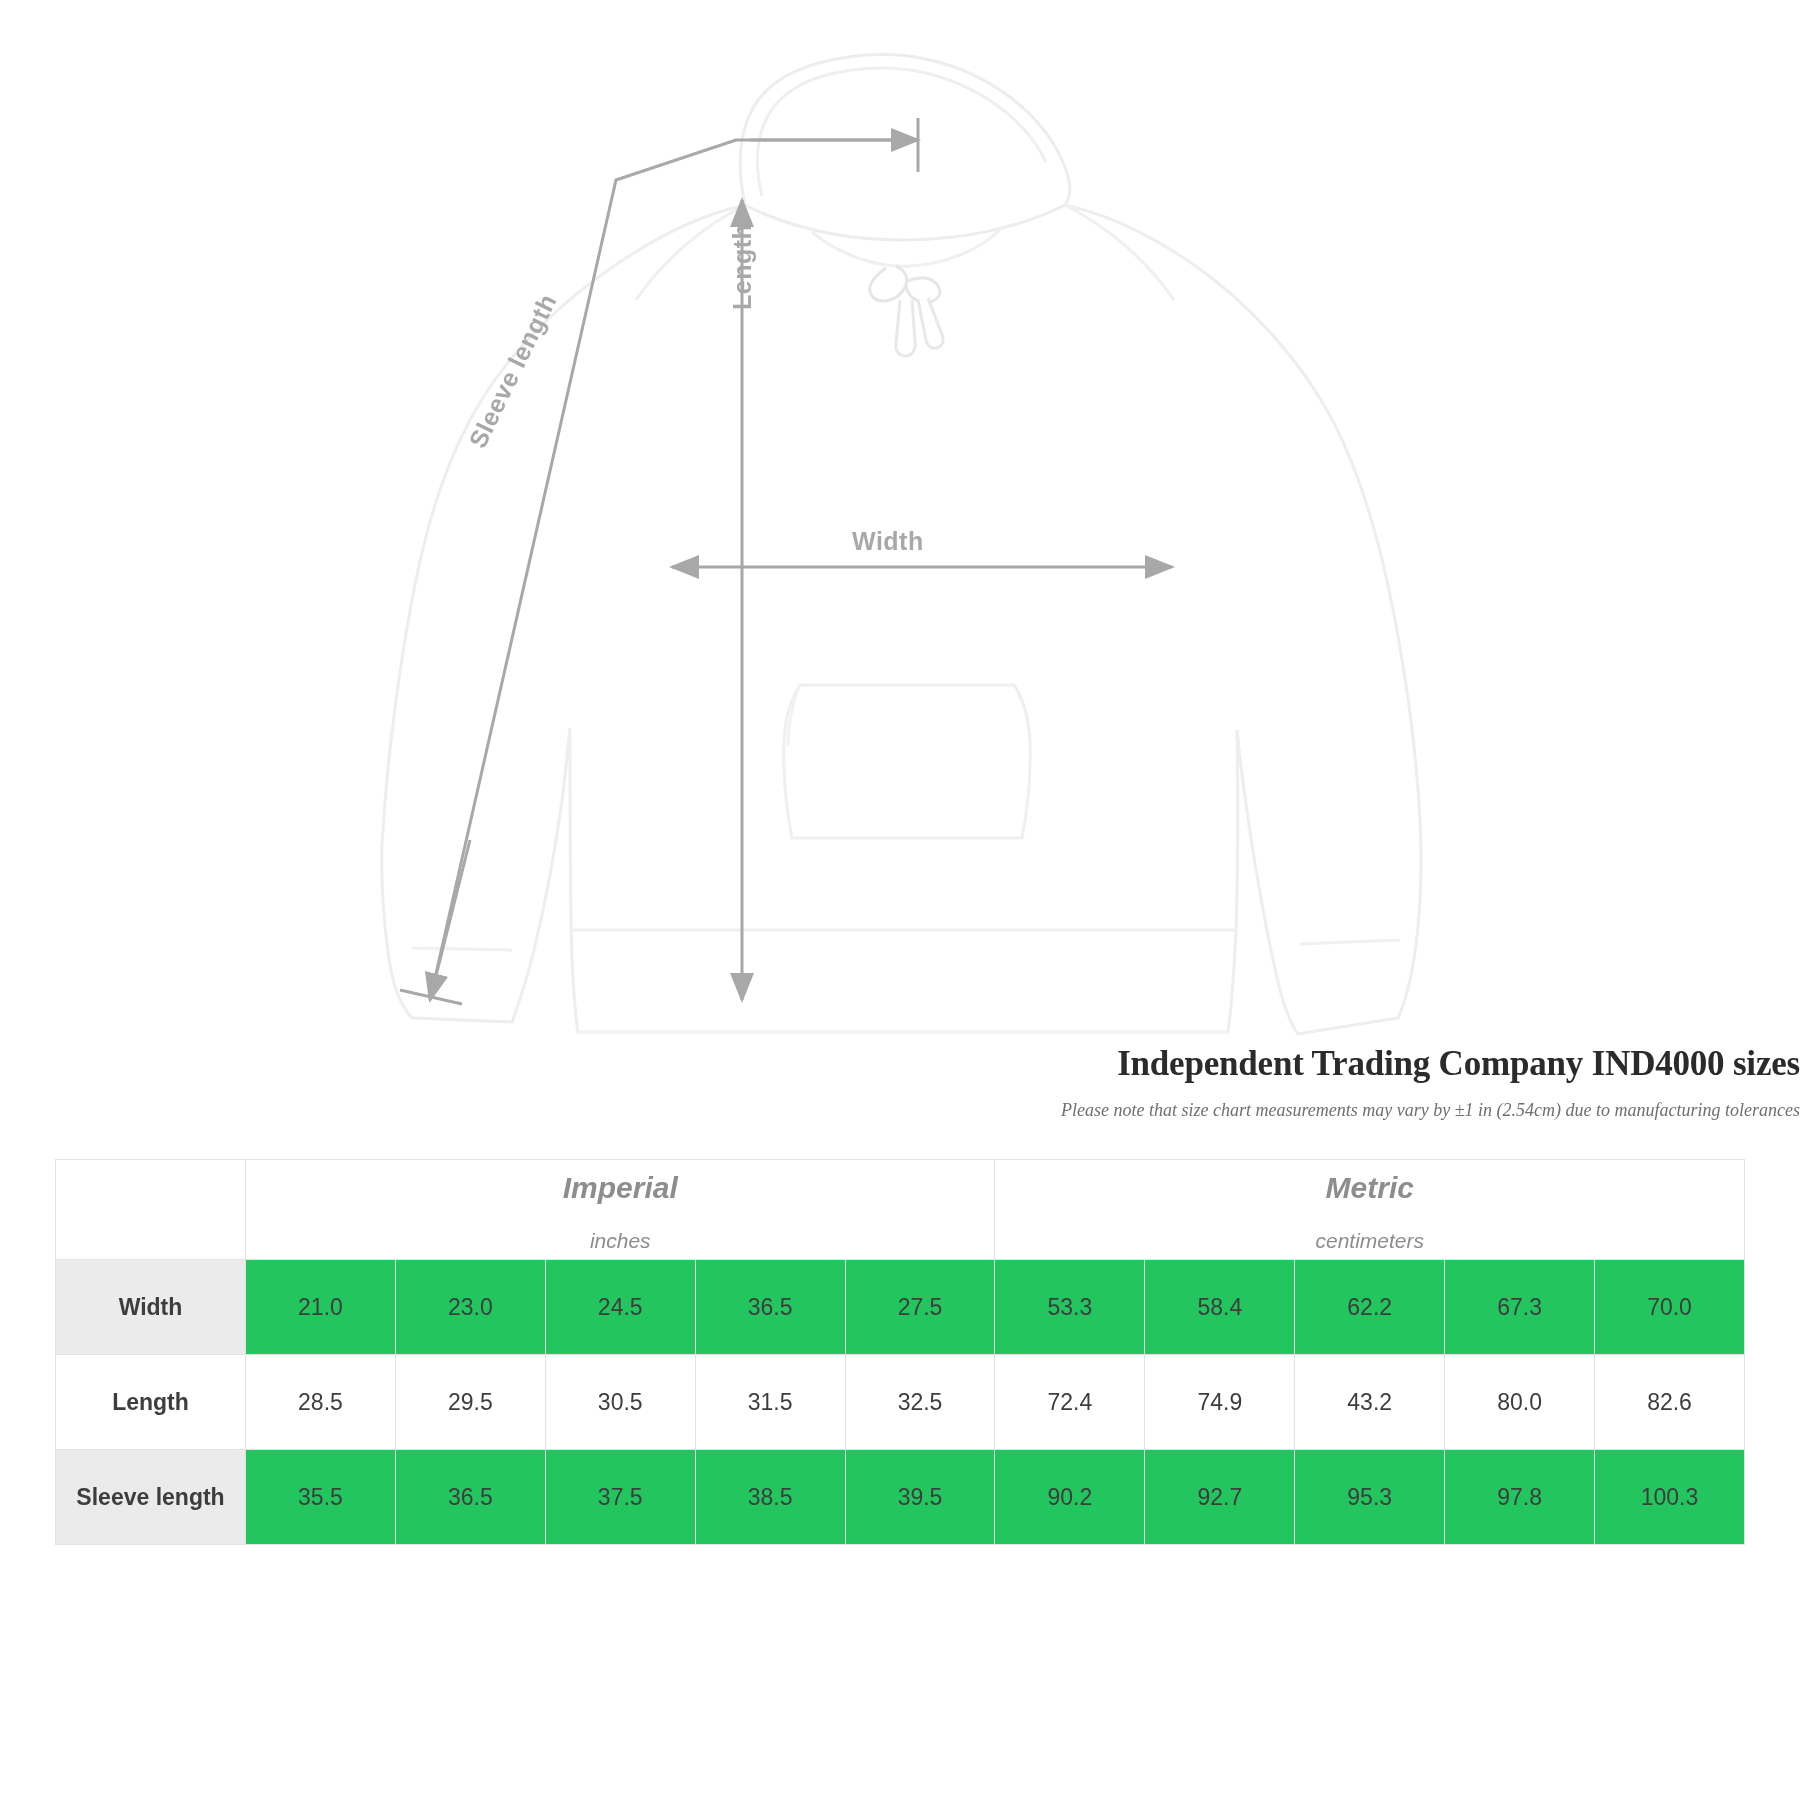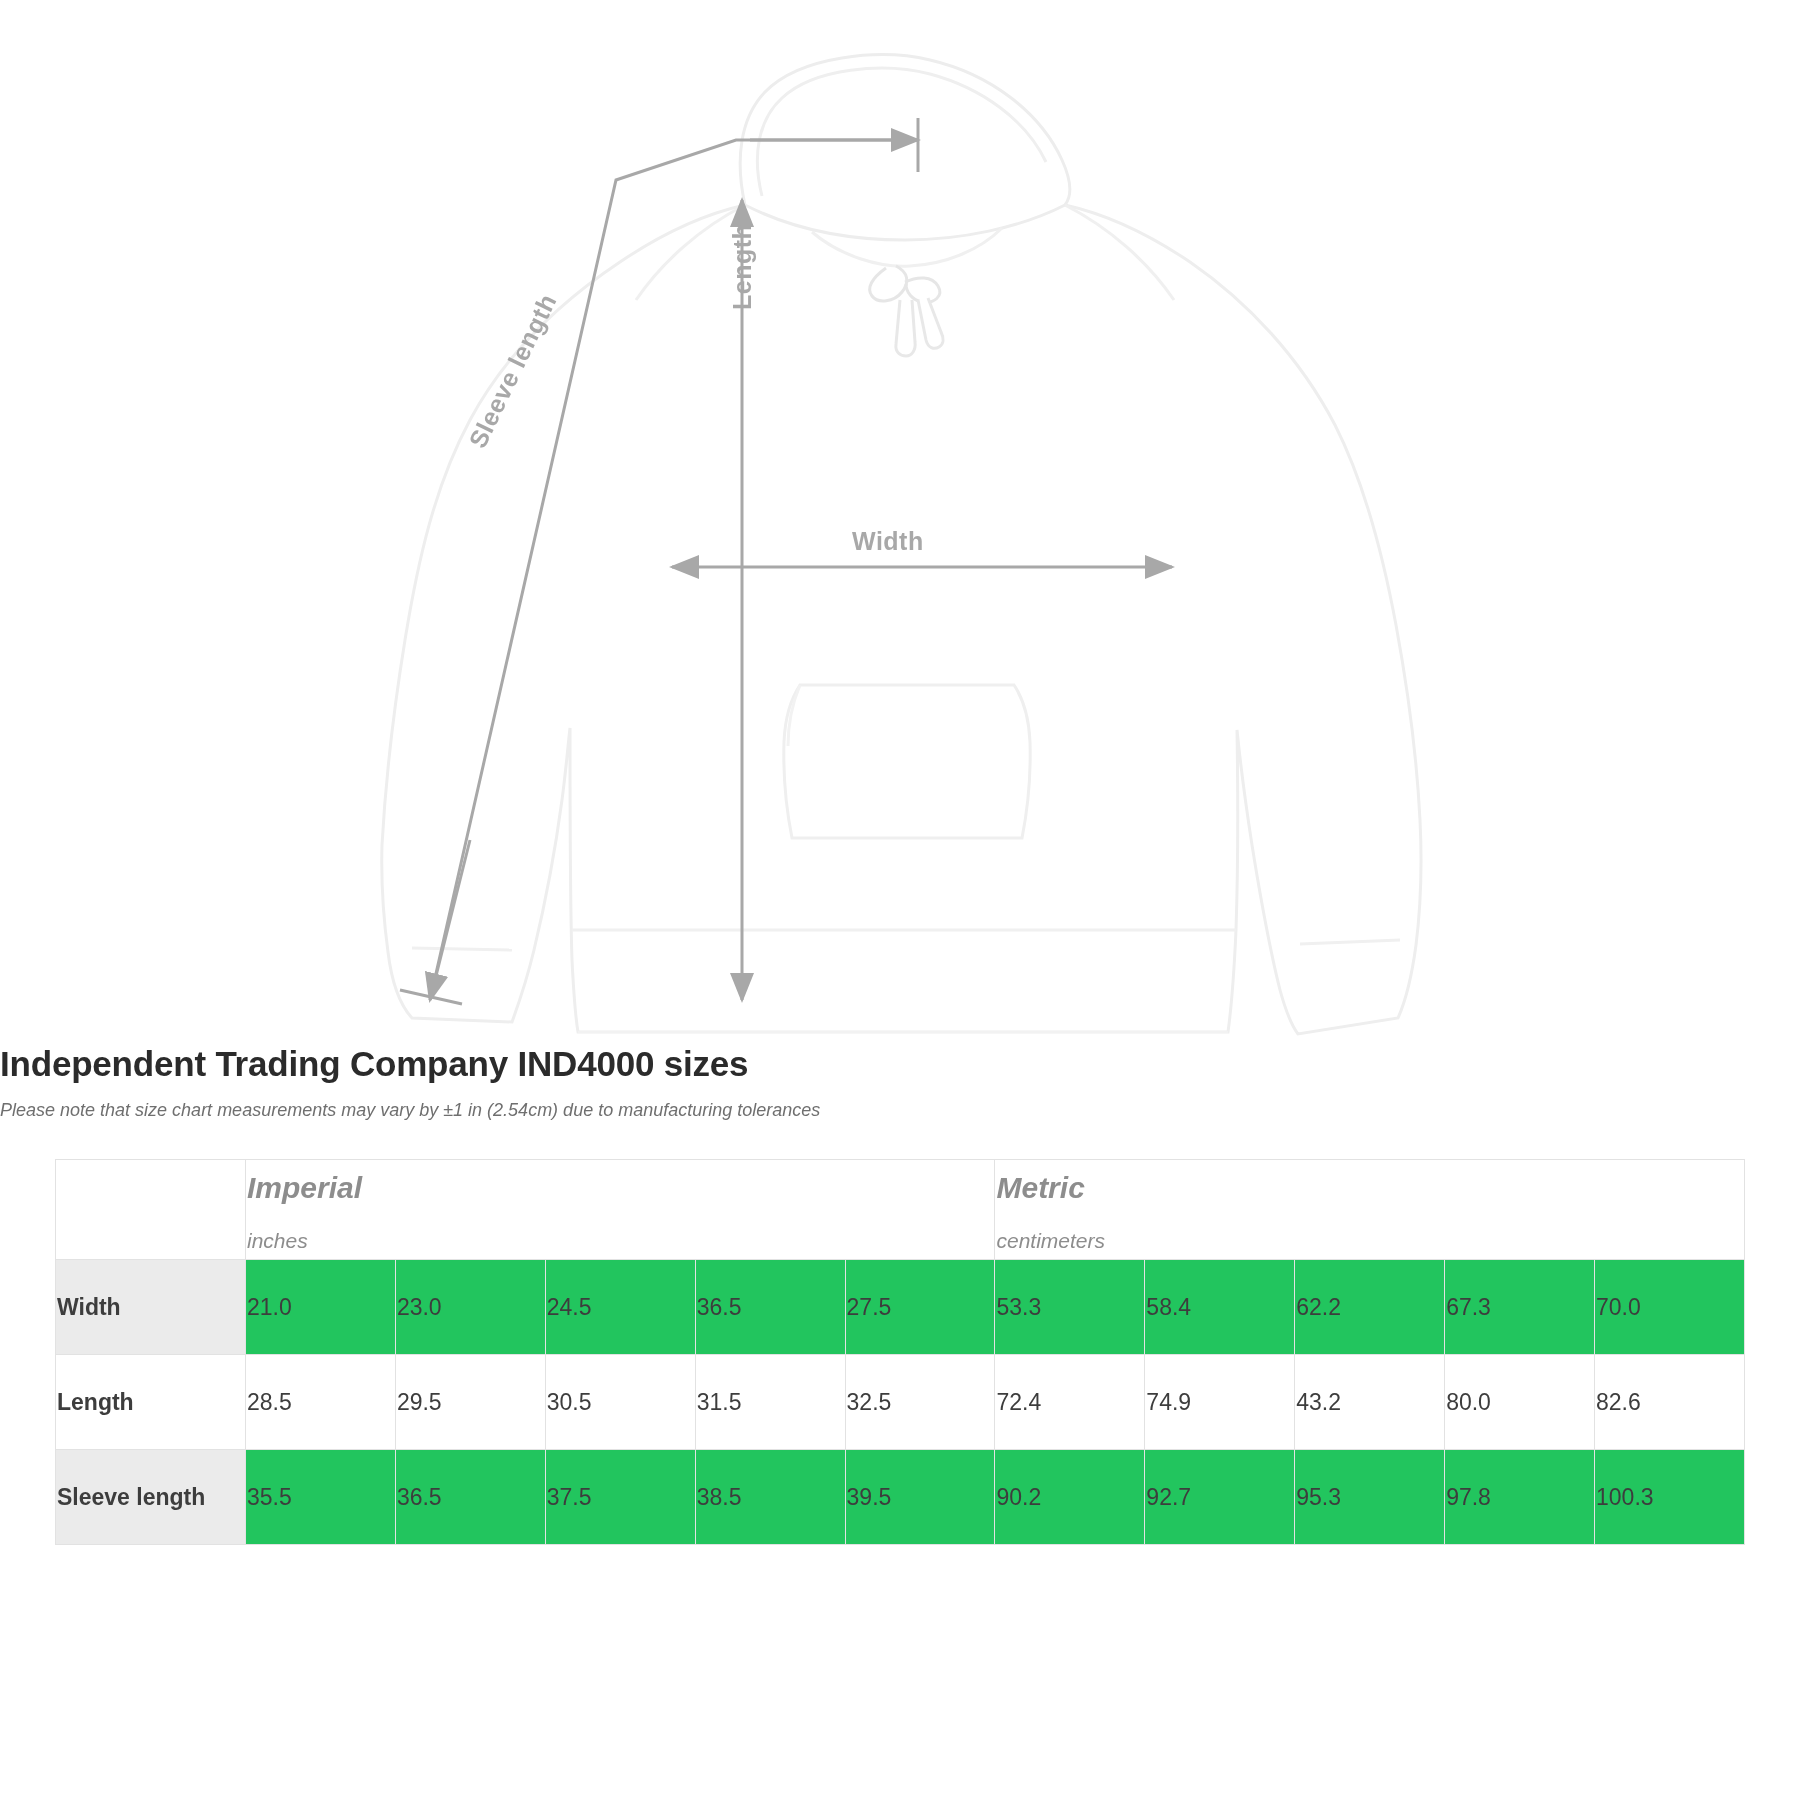--- a/index.html
+++ b/index.html
@@ -53,22 +53,23 @@
   .dim-label.sleeve-label {
     left: 463px;
     top: 440px;
     transform: rotate(-64deg);
     transform-origin: left top;
     font-style: normal;
   }
 
   
   .title-block {
-    text-align: left;
+    text-align: right;
     margin-top: 4px;
+    font-family: Liberation Serif, serif;
   }
   .chart-title {
     font-size: 35px;
     font-weight: bold;
     color: #2b2b2b;
     letter-spacing: -0.2px;
   }
   .chart-note {
     font-size: 18px;
     font-style: italic;
@@ -81,21 +82,21 @@
     margin: 38px auto 0 auto;
     width: 1690px;
   }
   table.size-table {
     border-collapse: collapse;
     width: 100%;
     table-layout: fixed;
   }
   table.size-table td, table.size-table th {
     border: 1px solid #e2e2e2;
-    text-align: left;
+    text-align: center;
     font-size: 23px;
     color: #3d3d3d;
     background: #ffffff;
     height: 92px;
     vertical-align: middle;
   }
   
   .unit-head td {
     background: #ebebeb;
     border: none;

